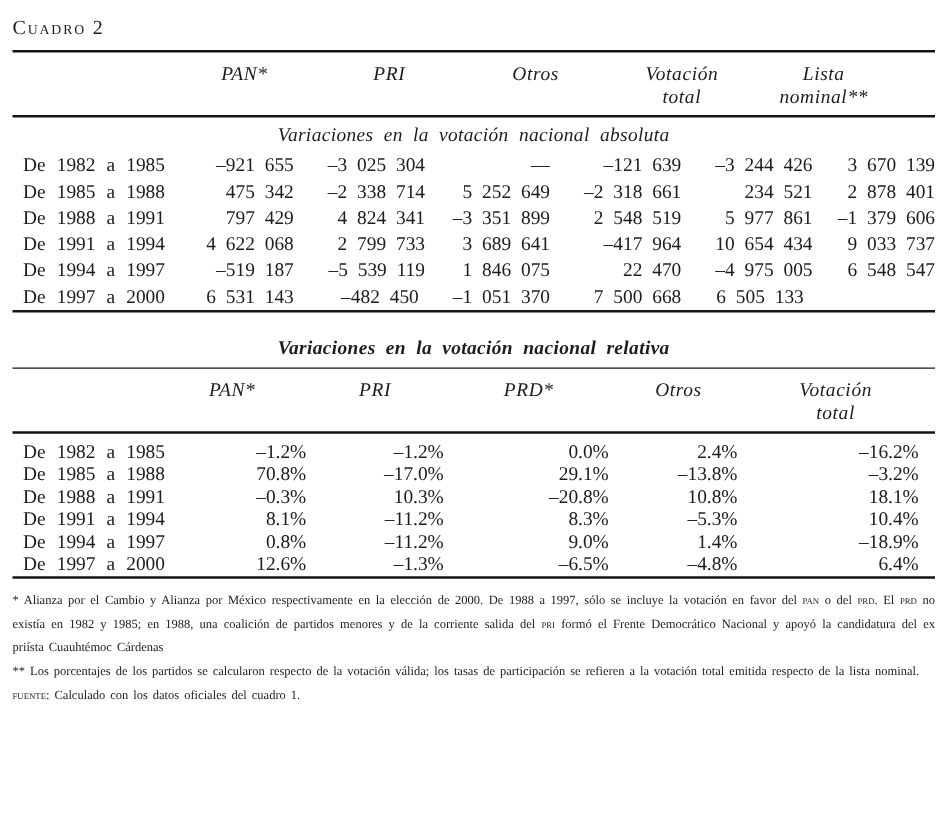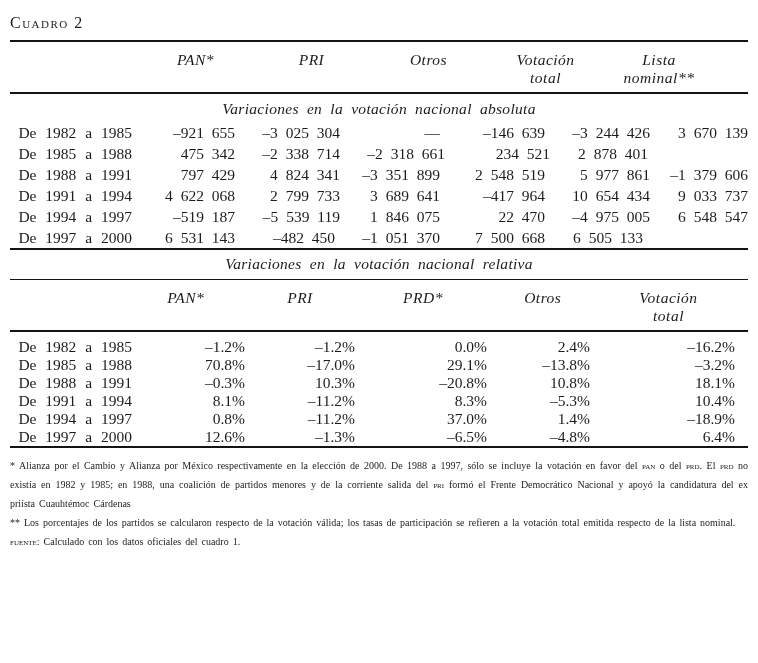--- a/index.html
+++ b/index.html
@@ -27,21 +27,21 @@
 
   .hdr-row { display: flex; font-style: italic; font-size: 15.5px; padding: 9px 0 5px 0; gap: 12px; }
   .hdr-cell { text-align: center; }
   .hdr-line { line-height: 18px; min-height: 0; letter-spacing: 0.5px; }
 
   .section-title {
     text-align: center; font-style: italic; font-size: 15.5px;
     margin: 6px 0 4px 0; line-height: 18px;
     word-spacing: 4px; letter-spacing: 0.3px;
   }
-  .section-title.second { margin: 5px 0 6px 0; }
+  .section-title.second { margin: 20px 0 6px 0; font-weight: bold; }
 
   .row { display: flex; font-size: 15.5px; }
   .t1 .row { height: 21px; line-height: 21px; }
   .t2 .row { height: 18px; line-height: 18px; }
   .t1-rows { margin-top: 0px; }
   .t2-rows { margin-top: 6px; }
 
   .cell { overflow: hidden; white-space: nowrap; }
   .lbl { text-align: right; padding-left: 4px; word-spacing: 5px; box-sizing: border-box; }
   .num { text-align: right; word-spacing: 4px; }
@@ -93,28 +93,29 @@
     <div class="hrule"></div>
 
     <div class="section-title">Variaciones en la votación nacional absoluta</div>
 
     <div class="t1-rows">
       <div class="row">
         <div class="cell c0 lbl">De 1982 a 1985</div>
         <div class="cell c1 num">–921 655</div>
         <div class="cell c2 num">–3 025 304</div>
         <div class="cell c3 num">—</div>
-        <div class="cell c4 num">–146 639</div>
+        <div class="cell c4 num">–121 639</div>
         <div class="cell c5 num">–3 244 426</div>
         <div class="cell c6 num">3 670 139</div>
       </div>
       <div class="row">
         <div class="cell c0 lbl">De 1985 a 1988</div>
         <div class="cell c1 num">475 342</div>
         <div class="cell c2 num">–2 338 714</div>
+        <div class="cell c3 num">5 252 649</div>
         <div class="cell c4 num">–2 318 661</div>
         <div class="cell c5 num">234 521</div>
         <div class="cell c6 num">2 878 401</div>
       </div>
       <div class="row">
         <div class="cell c0 lbl">De 1988 a 1991</div>
         <div class="cell c1 num">797 429</div>
         <div class="cell c2 num">4 824 341</div>
         <div class="cell c3 num">–3 351 899</div>
         <div class="cell c4 num">2 548 519</div>
@@ -209,21 +210,21 @@
         <div class="cell d1 num">8.1%</div>
         <div class="cell d2 num">–11.2%</div>
         <div class="cell d3 num">8.3%</div>
         <div class="cell d4 num">–5.3%</div>
         <div class="cell d5 num">10.4%</div>
       </div>
       <div class="row">
         <div class="cell d0 lbl">De 1994 a 1997</div>
         <div class="cell d1 num">0.8%</div>
         <div class="cell d2 num">–11.2%</div>
-        <div class="cell d3 num">37.0%</div>
+        <div class="cell d3 num">9.0%</div>
         <div class="cell d4 num">1.4%</div>
         <div class="cell d5 num">–18.9%</div>
       </div>
       <div class="row">
         <div class="cell d0 lbl">De 1997 a 2000</div>
         <div class="cell d1 num">12.6%</div>
         <div class="cell d2 num">–1.3%</div>
         <div class="cell d3 num">–6.5%</div>
         <div class="cell d4 num">–4.8%</div>
         <div class="cell d5 num">6.4%</div>

